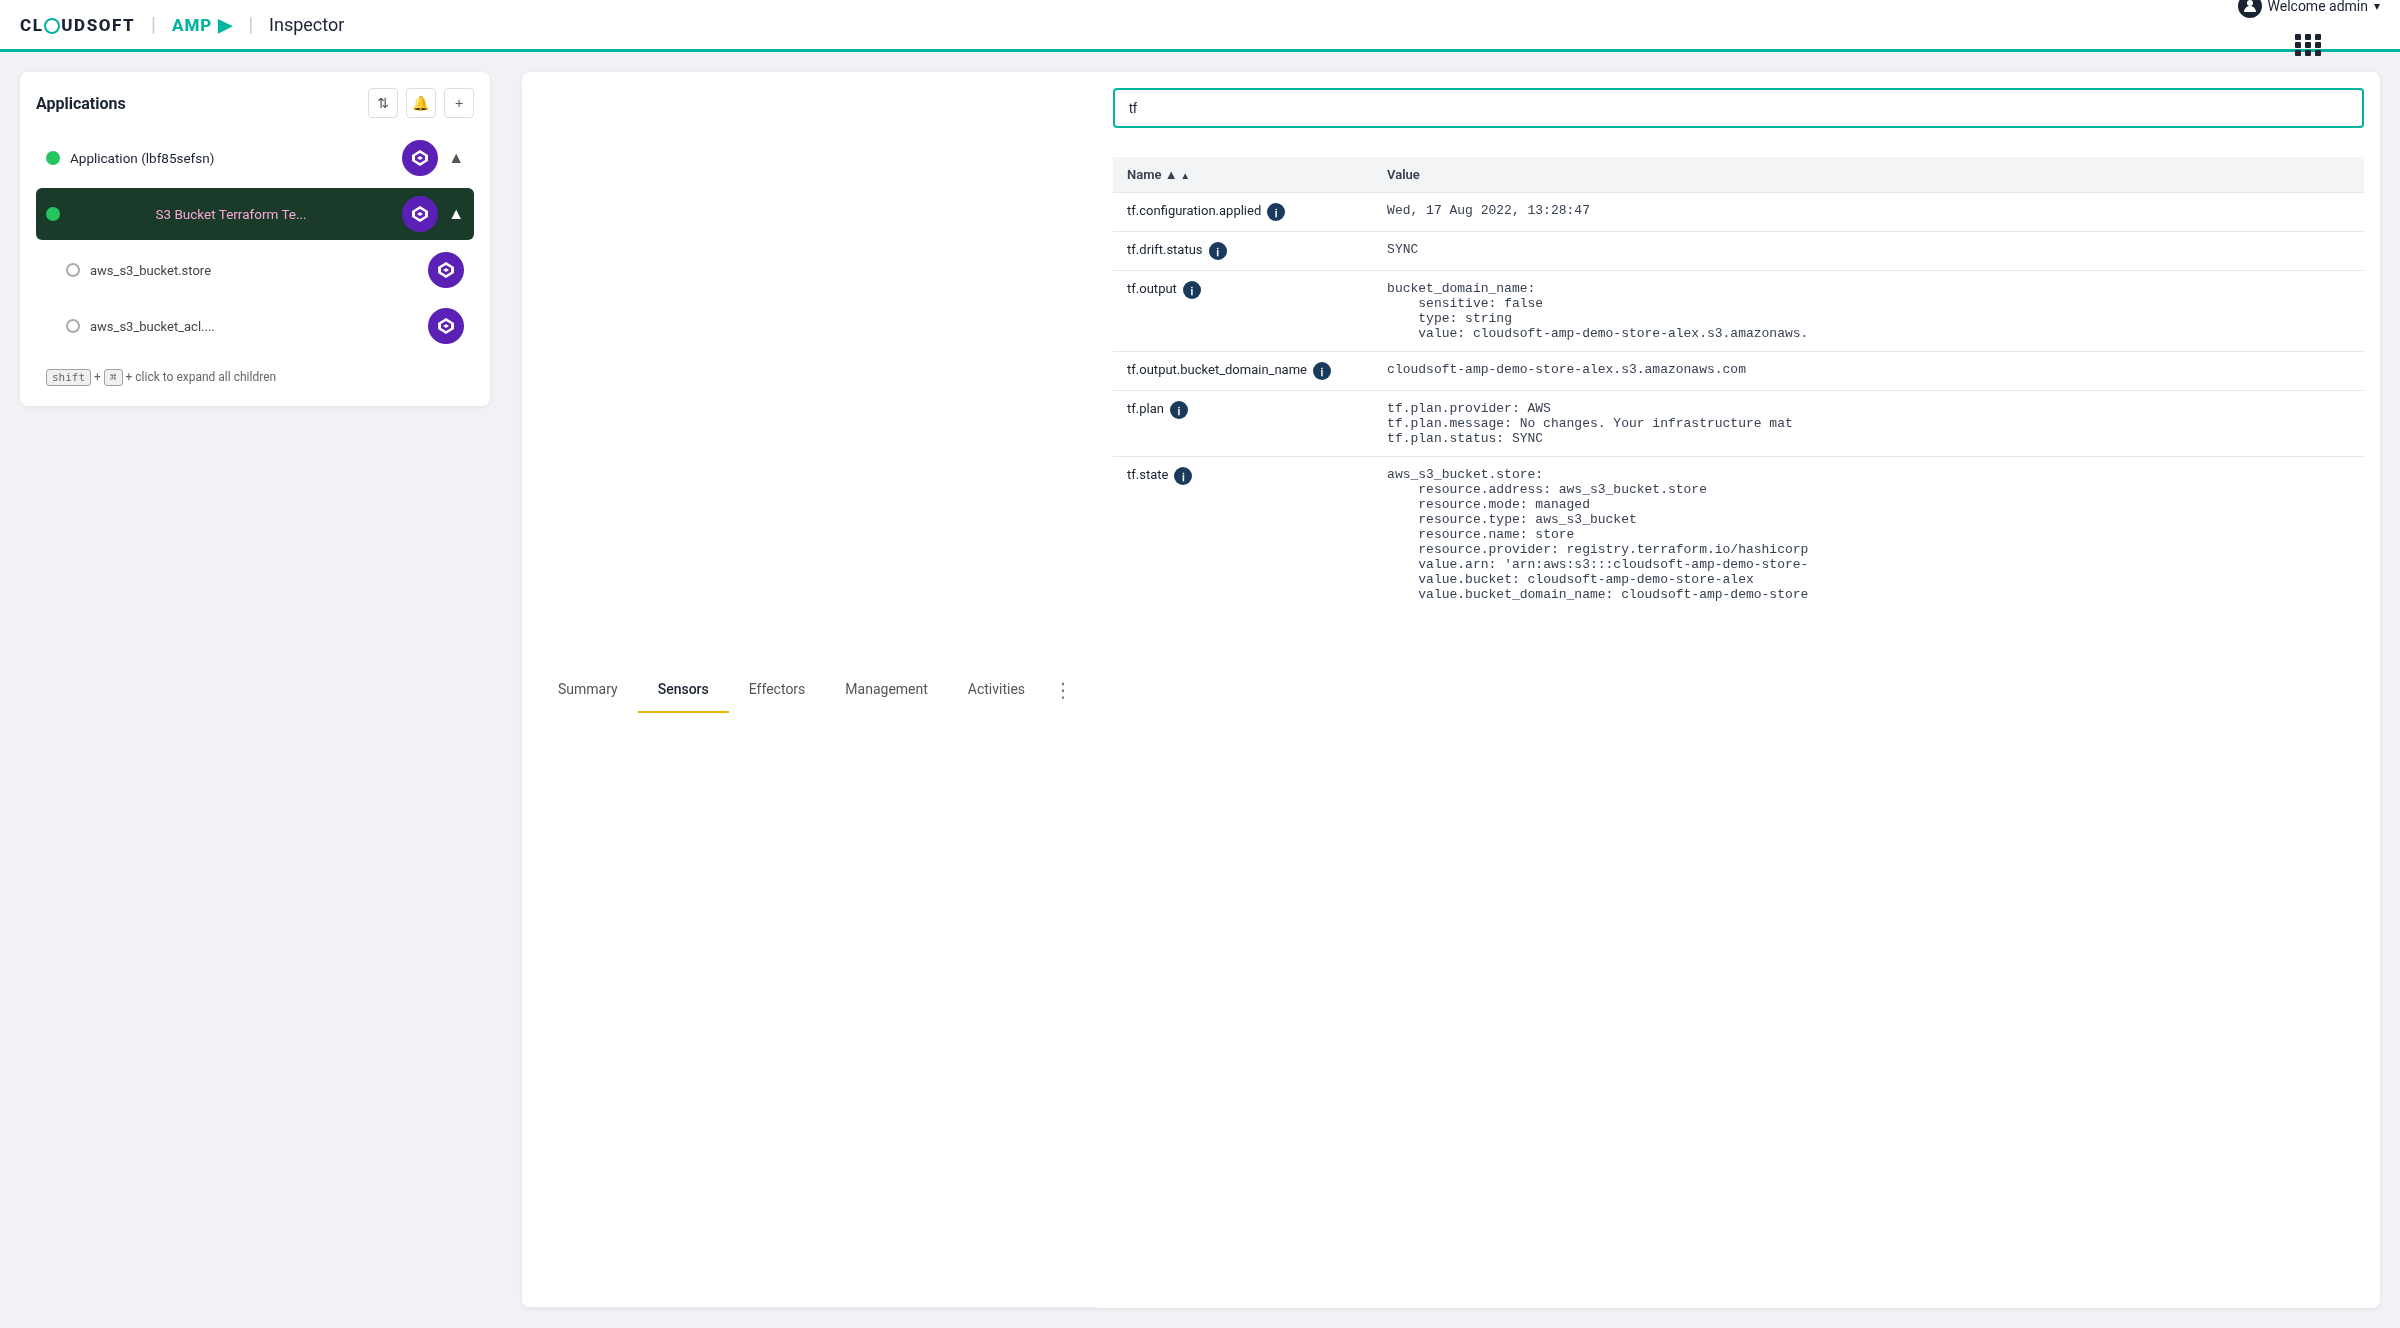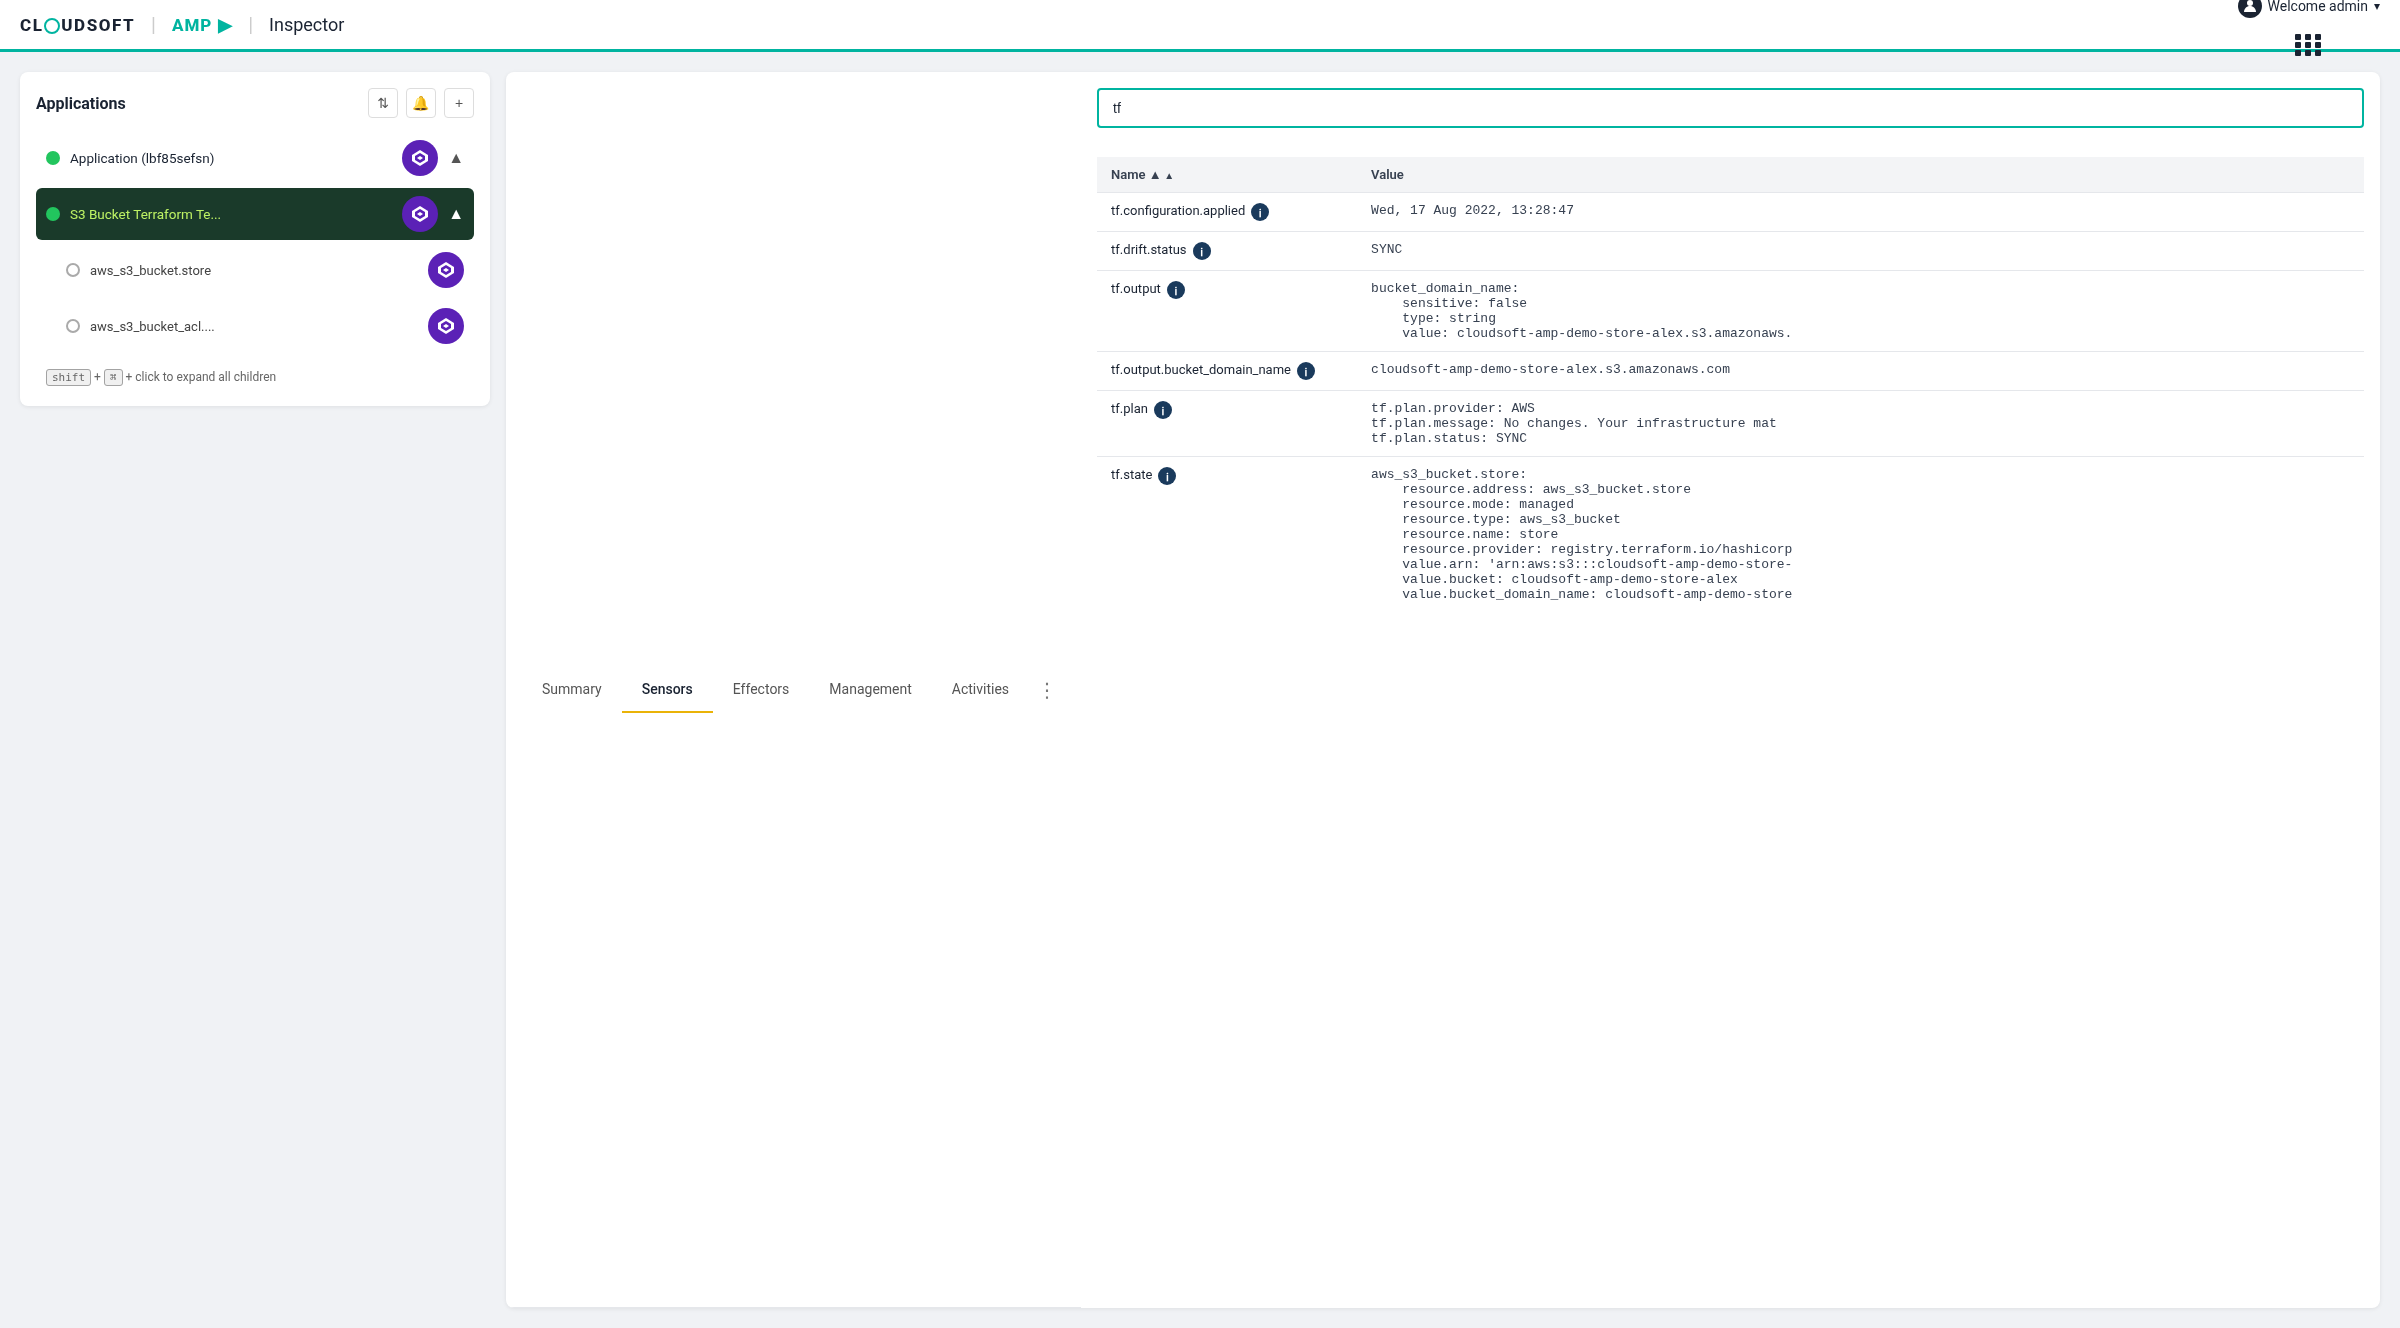--- a/index.html
+++ b/index.html
@@ -14,21 +14,21 @@
     .topnav-left { display: flex; align-items: center; gap: 8px; }
     .logo-sep { color: #ccc; margin: 0 8px; font-size: 20px; }
     .logo-inspector { font-size: 18px; color: #1a2332; font-weight: 400; }
     .topnav-right { display: flex; align-items: center; gap: 16px; flex-direction: column; }
     .user-menu { display: flex; align-items: center; gap: 6px; cursor: pointer; color: #1a2332; font-size: 14px; }
     .user-icon { width: 24px; height: 24px; border-radius: 50%; background: #1a2332; display: flex; align-items: center; justify-content: center; color: #fff; font-size: 12px; }
     .apps-grid { display: grid; grid-template-columns: repeat(3,8px); gap: 2px; cursor: pointer; }
     .apps-grid-dot { width: 6px; height: 6px; background: #1a2332; border-radius: 1px; }
 
     
-    .main-layout { display: flex; gap: 0; padding: 20px; height: calc(100vh - 52px); }
+    .main-layout { display: flex; gap: 16px; padding: 20px; height: calc(100vh - 52px); }
 
     
     .sidebar {
       background: #fff; border-radius: 8px; width: 470px; min-width: 470px;
       padding: 16px; box-shadow: 0 1px 4px rgba(0,0,0,0.08); margin-right: 16px;
       height: fit-content;
     }
     .sidebar-header { display: flex; align-items: center; justify-content: space-between; margin-bottom: 14px; }
     .sidebar-title { font-weight: 700; font-size: 16px; }
     .sidebar-actions { display: flex; gap: 8px; align-items: center; }
@@ -38,21 +38,21 @@
     .app-item { display: flex; align-items: center; gap: 10px; padding: 8px 10px; border-radius: 6px; cursor: pointer; margin-bottom: 4px; }
     .status-dot { width: 14px; height: 14px; border-radius: 50%; flex-shrink: 0; }
     .status-green { background: #22c55e; }
     .status-gray { background: transparent; border: 2px solid #aaa; }
     .app-name { flex: 1; font-size: 13.5px; }
     .app-avatar { width: 36px; height: 36px; border-radius: 50%; background: #5b21b6; display: flex; align-items: center; justify-content: center; flex-shrink: 0; }
     .expand-btn { background: none; border: none; cursor: pointer; color: #555; font-size: 16px; }
 
     
     .app-item-selected { background: #1a3a2a; color: #fff; }
-    .app-item-selected .app-name { color: #bef264; }
+    .app-item-selected .app-name { color: #f9a8d4; text-align: center; }
     .app-item-selected .expand-btn { color: #fff; }
 
     
     .children { padding-left: 20px; }
     .child-item { display: flex; align-items: center; gap: 10px; padding: 8px 10px; border-radius: 6px; cursor: pointer; margin-bottom: 4px; }
     .child-name { flex: 1; font-size: 13px; color: #444; }
 
     .expand-hint { margin-top: 12px; padding: 6px 10px; font-size: 12px; color: #666; }
     .kbd { background: #f0f0f0; border: 1px solid #a3a3a3; border-radius: 3px; padding: 1px 5px; font-size: 11px; font-family: monospace; }
 

